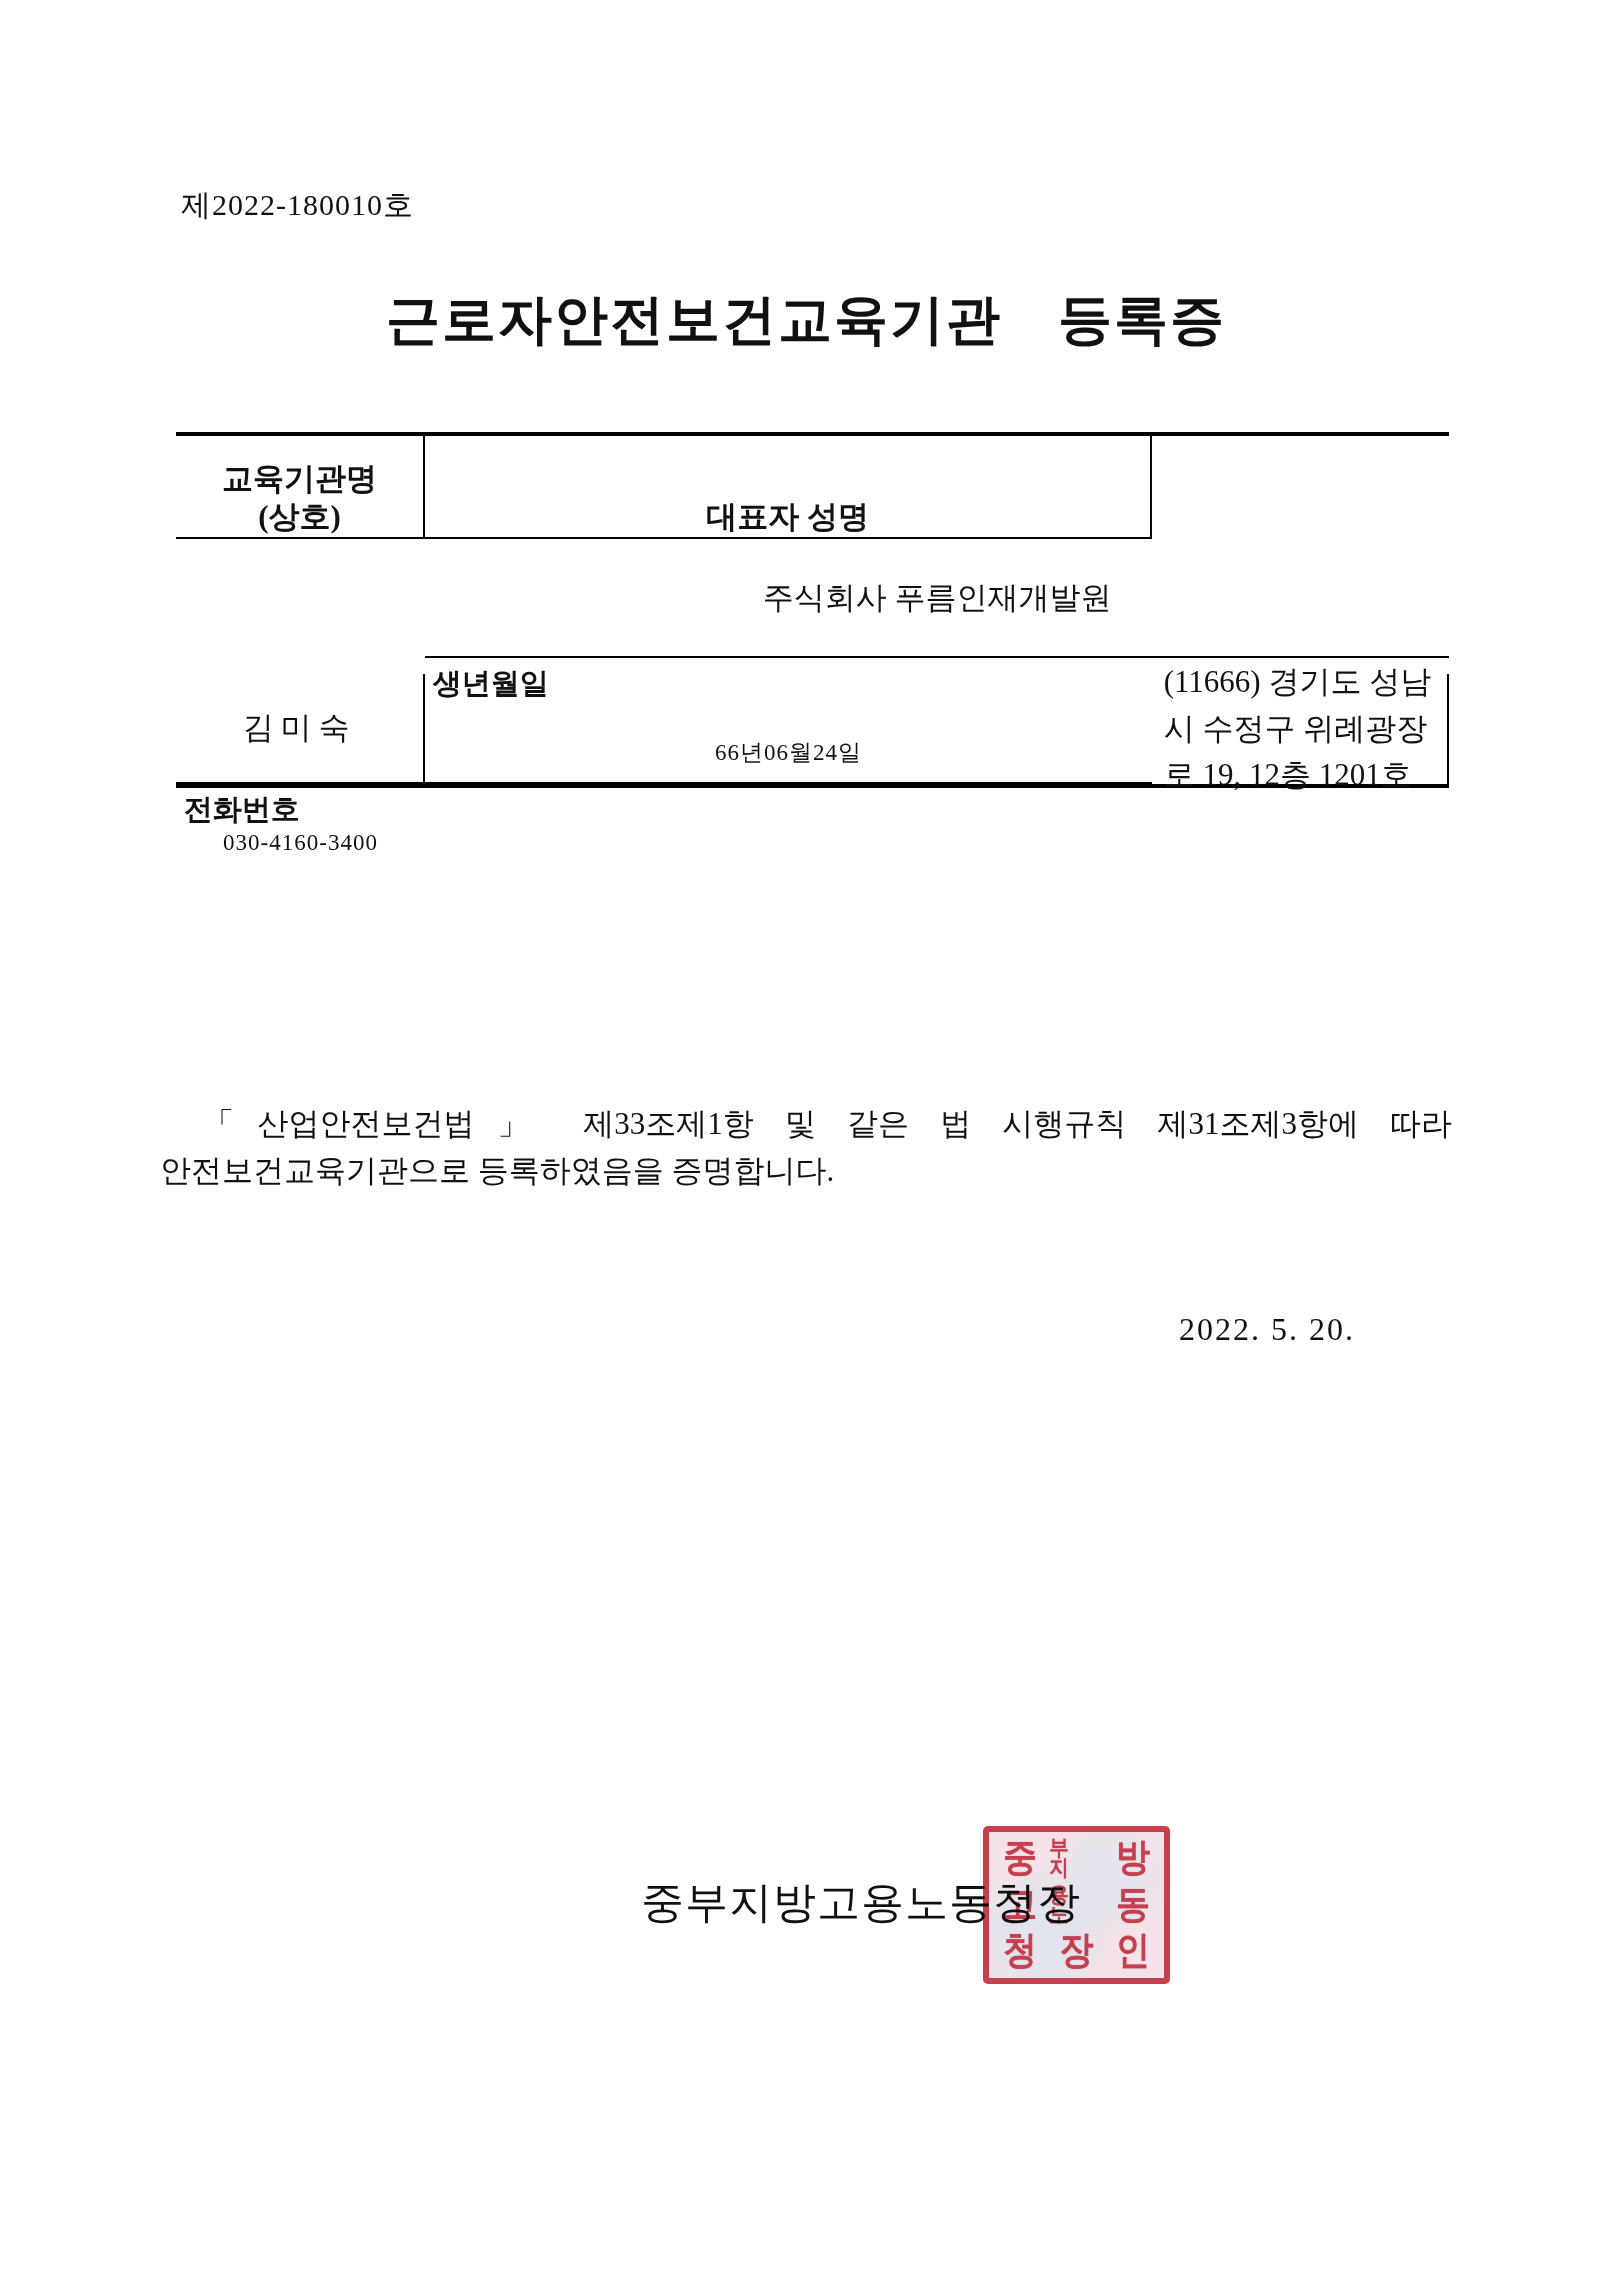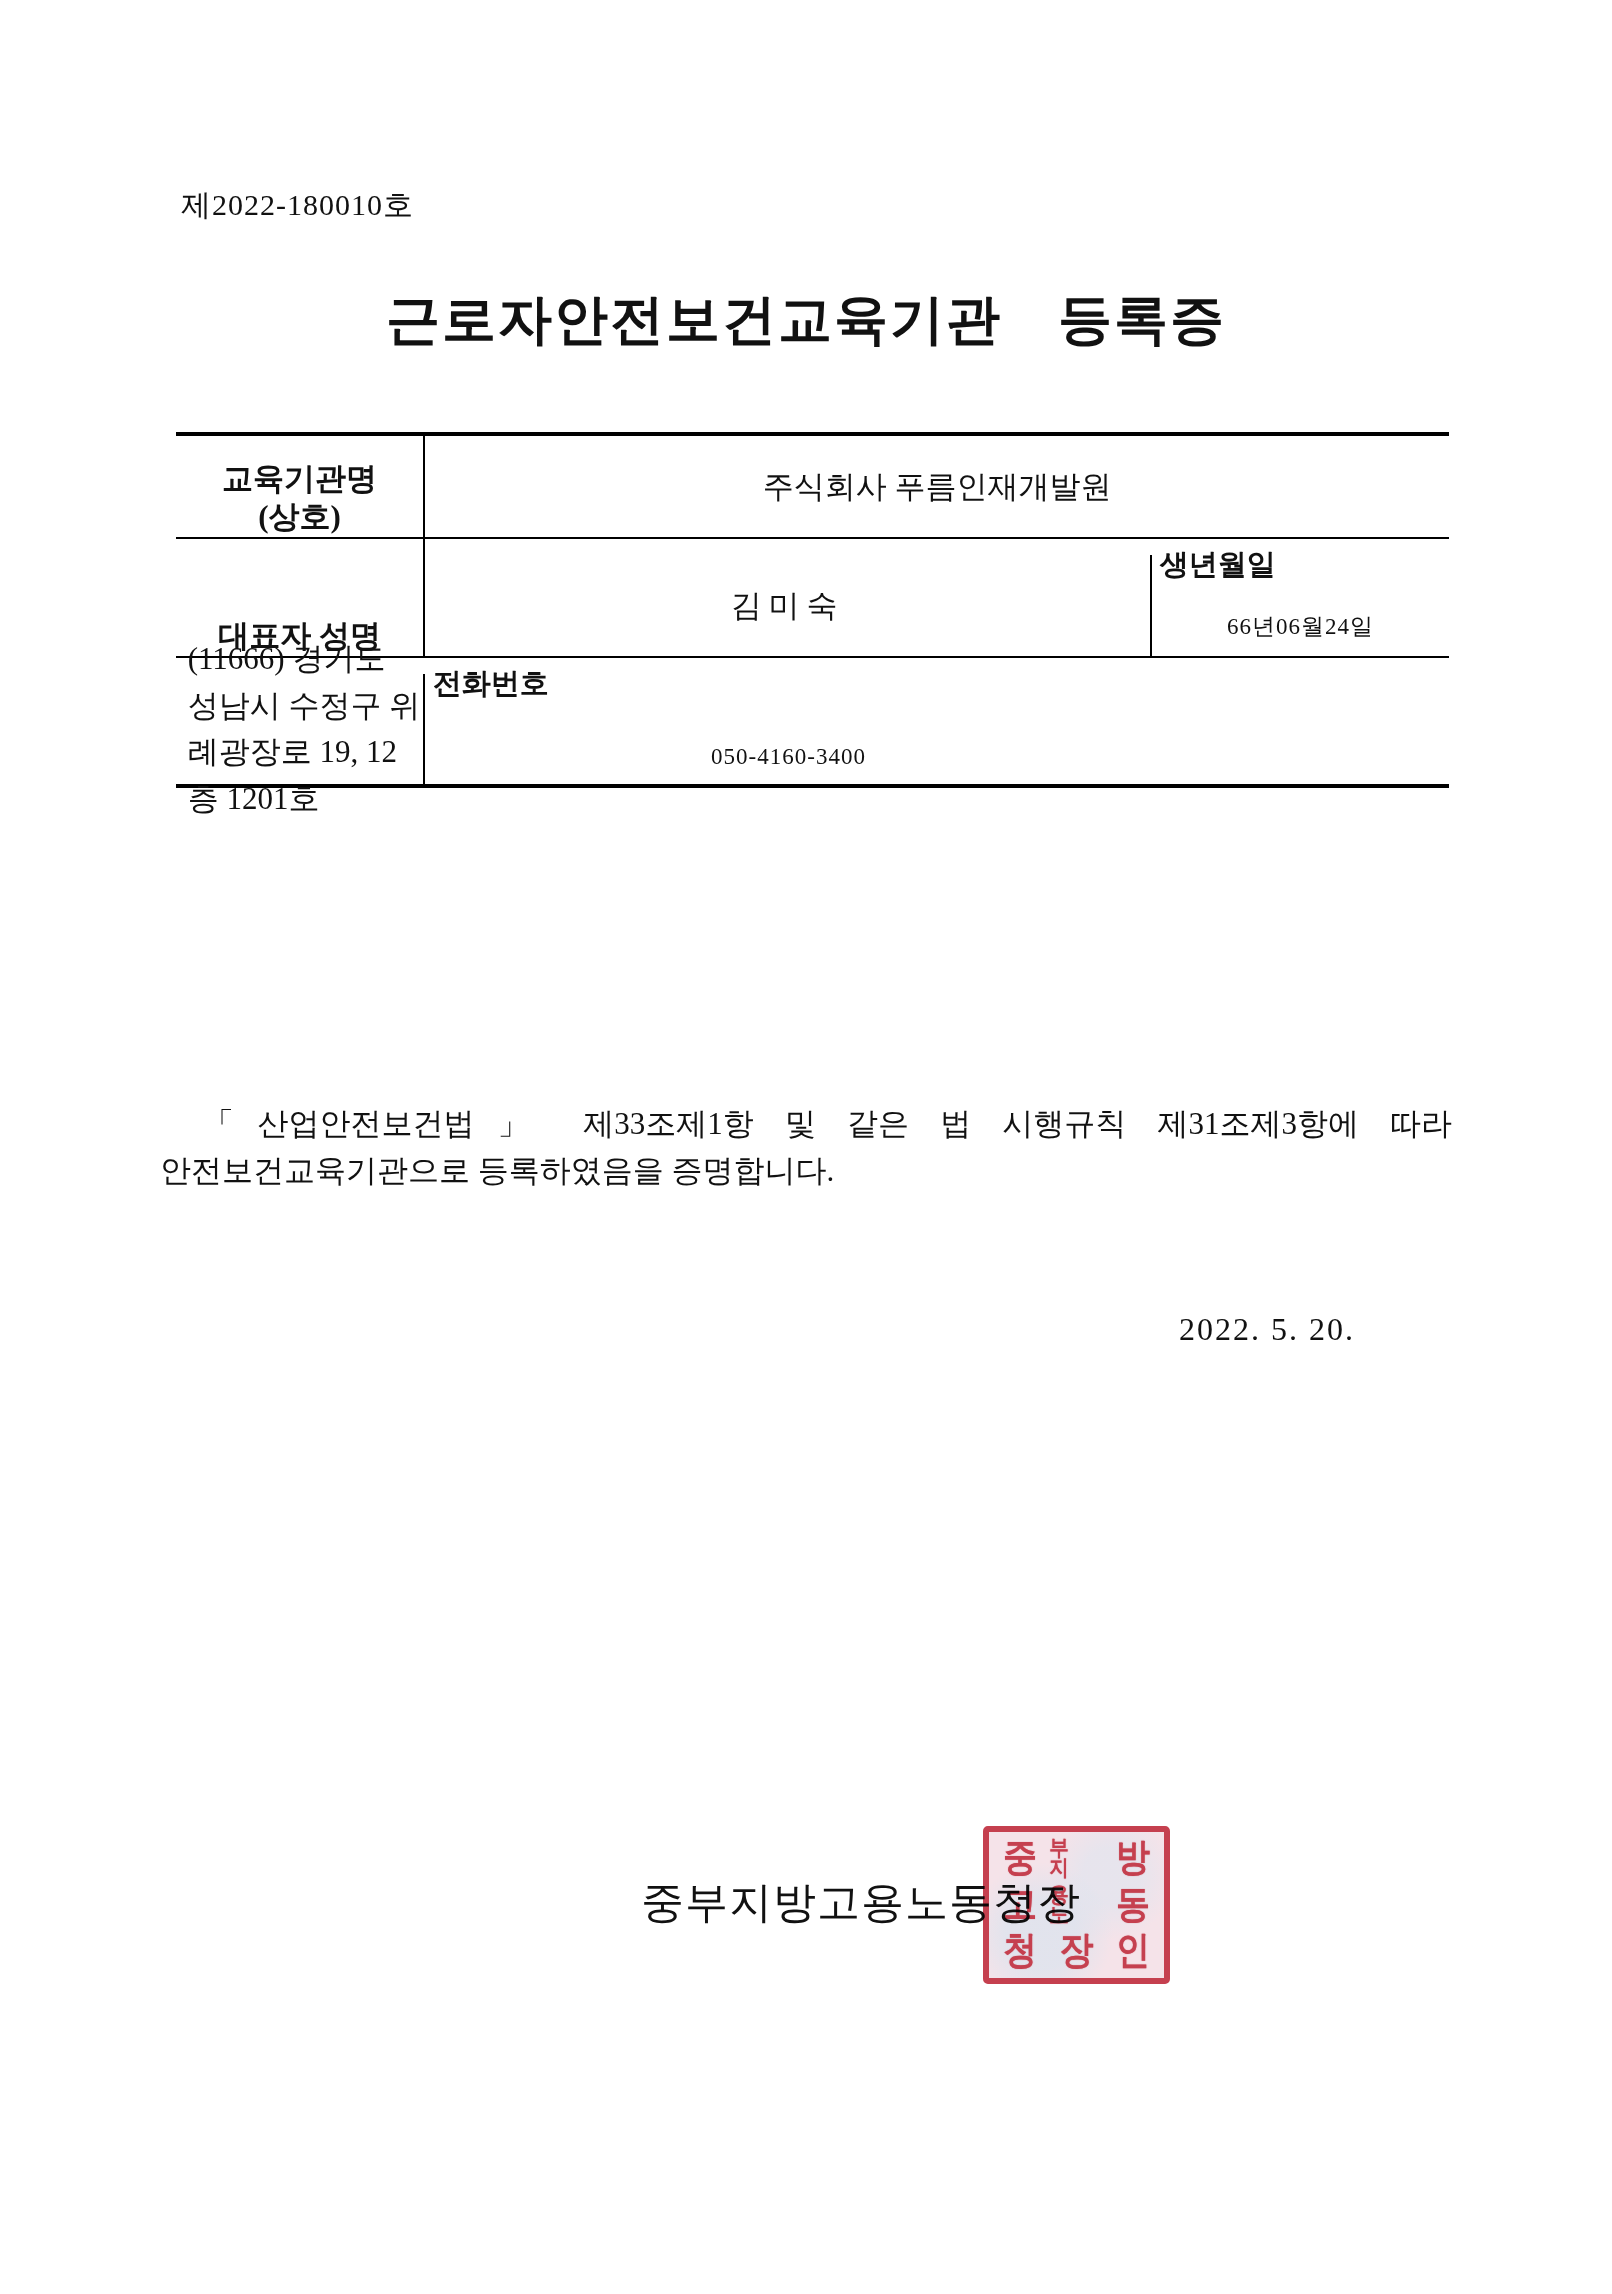--- a/index.html
+++ b/index.html
@@ -134,33 +134,33 @@
   <div class="doc-number">제2022-180010호</div>
 
   <h1 class="title">근로자안전보건교육기관　등록증</h1>
 
   <div class="cert-table">
 
     <div class="cell c-head row-div">
       <span>교육기관명</span>
       <span>(상호)</span>
     </div>
+    <div class="cell c-head row-div">대표자 성명</div>
+
     <div class="cell row-div span2">주식회사 푸름인재개발원</div>
-
-    <div class="cell c-head row-div">대표자 성명</div>
     <div class="cell row-div mid-div name-val">김미숙</div>
     <div class="cell sub-cell row-div">
       <span class="sub-label">생년월일</span>
       <span class="sub-value">66년06월24일</span>
     </div>
 
     <div class="cell mid-div addr-val">(11666) 경기도 성남시 수정구 위례광장로 19, 12층 1201호</div>
     <div class="cell sub-cell">
       <span class="sub-label">전화번호</span>
-      <span class="sub-value">050-4160-3400</span>
+      <span class="sub-value">030-4160-3400</span>
     </div>
 
   </div>
 
   <div class="statement">
     <div class="s-line1">「산업안전보건법」 제33조제1항 및 같은 법 시행규칙 제31조제3항에 따라</div>
     <div class="s-line2">안전보건교육기관으로 등록하였음을 증명합니다.</div>
   </div>
 
   <div class="issue-date">2022. 5. 20.</div>

